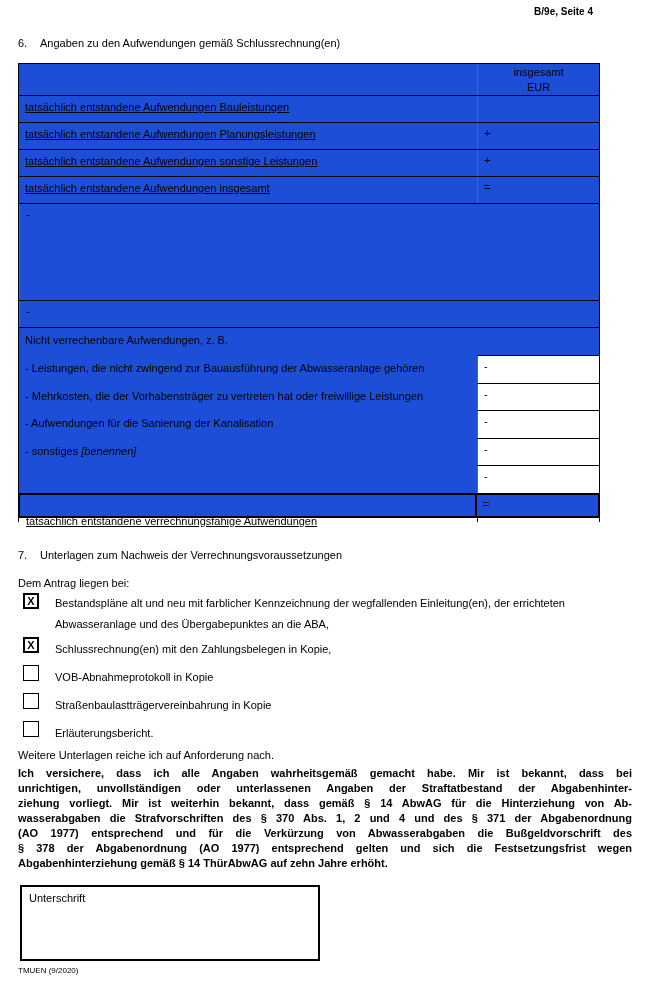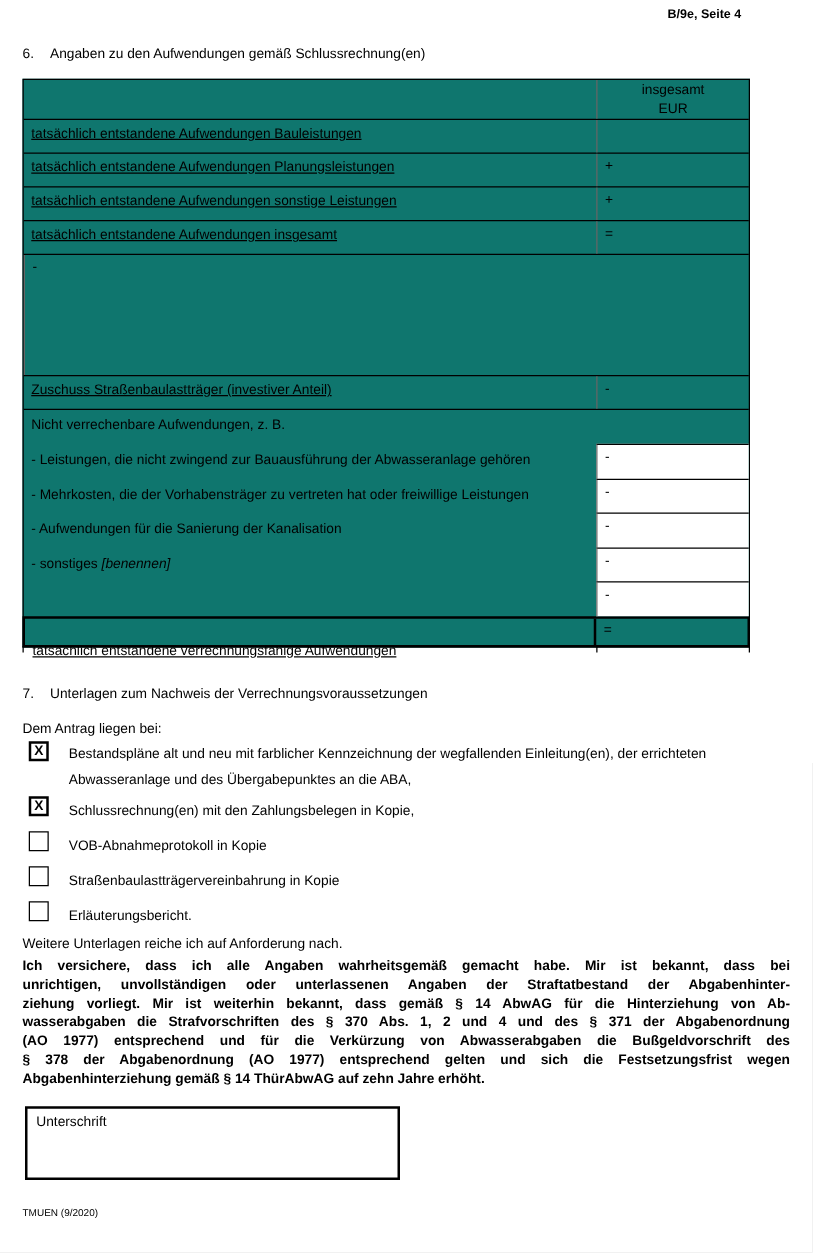--- a/index.html
+++ b/index.html
@@ -10,21 +10,21 @@
     margin: 0 auto; overflow: hidden; font-size: 11px;
   }
   .abs { position: absolute; }
 
   
   .hdr-right { top: 6px; right: 57px; font-weight: bold; font-size: 10px; }
   .sec-title { left: 18px; font-size: 11px; }
   .sec-num { display: inline-block; width: 22px; }
 
   
-  .tbl { left: 18px; top: 63px; width: 582px; border: 1px solid #000; background: #0f766e; }
+  .tbl { left: 18px; top: 63px; width: 582px; border: 1px solid #000; background: #1d4ed8; }
   .trow { display: flex; border-bottom: 1px solid #000; }
   .lbl { flex: 1; padding: 5px 6px 0 6px; }
   .val { width: 122px; border-left: 1px solid #666; padding: 4px 0 0 6px; }
   .row-h { height: 32px; }
   .row-s { height: 27px; }
   .row-b { height: 97px; }
   .val-head { text-align: center; line-height: 15px; padding: 1px 0 0 0; }
   .note-italic { font-style: italic; margin-top: 7px; white-space: nowrap; }
   .nowrap { white-space: nowrap; text-decoration: underline; }
 
@@ -47,21 +47,21 @@
           display: flex; align-items: center; justify-content: center; font-weight: bold; font-size: 11px; background:#fff; }
   .cbox.checked { border-width: 2px; }
   .cblabel { position: absolute; left: 32px; top: 2px; width: 522px; line-height: 21px; }
 
   
   .decl { left: 18px; top: 766px; width: 614px; font-weight: bold; }
   .dline { line-height: 15px; text-align: justify; text-align-last: justify; white-space: nowrap; }
   .dline:last-child { text-align-last: left; white-space: normal; }
 
   
-  .sigbox { left: 20px; top: 885px; width: 300px; height: 59px; border: 2px solid #000; padding: 5px 0 0 7px; }
+  .sigbox { left: 20px; top: 885px; width: 300px; height: 76px; border: 2px solid #000; padding: 5px 0 0 7px; }
 
   .footer { left: 18px; top: 966px; font-size: 8px; }
 </style>
 </head>
 <body>
 
 <div id="page">
 
   <div class="abs hdr-right">B/9e, Seite 4</div>
 
@@ -97,21 +97,20 @@
     <div class="trow row-s">
       <div class="lbl nowrap">tatsächlich entstandene Aufwendungen insgesamt</div>
       <div class="val"><span>=</span></div>
     </div>
 
     <div class="trow row-b">
       <div class="val"><span>-</span></div>
     </div>
 
     <div class="trow row-s">
-      <div class="lbl nowrap">Zuschuss Straßenbaulastträger (investiver Anteil)</div>
       <div class="val"><span>-</span></div>
     </div>
 
     <div class="subwrap">
       <div class="subhdr">Nicht verrechenbare Aufwendungen, z. B.</div>
       <div class="subline">- Leistungen, die nicht zwingend zur Bauausführung der Abwasseranlage gehören</div>
       <div class="subline">- Mehrkosten, die der Vorhabensträger zu vertreten hat oder freiwillige Leistungen</div>
       <div class="subline">- Aufwendungen für die Sanierung der Kanalisation</div>
       <div class="subline">
         <span>- sonstiges </span><span class="note-italic" style="margin:0">[benennen]</span>

